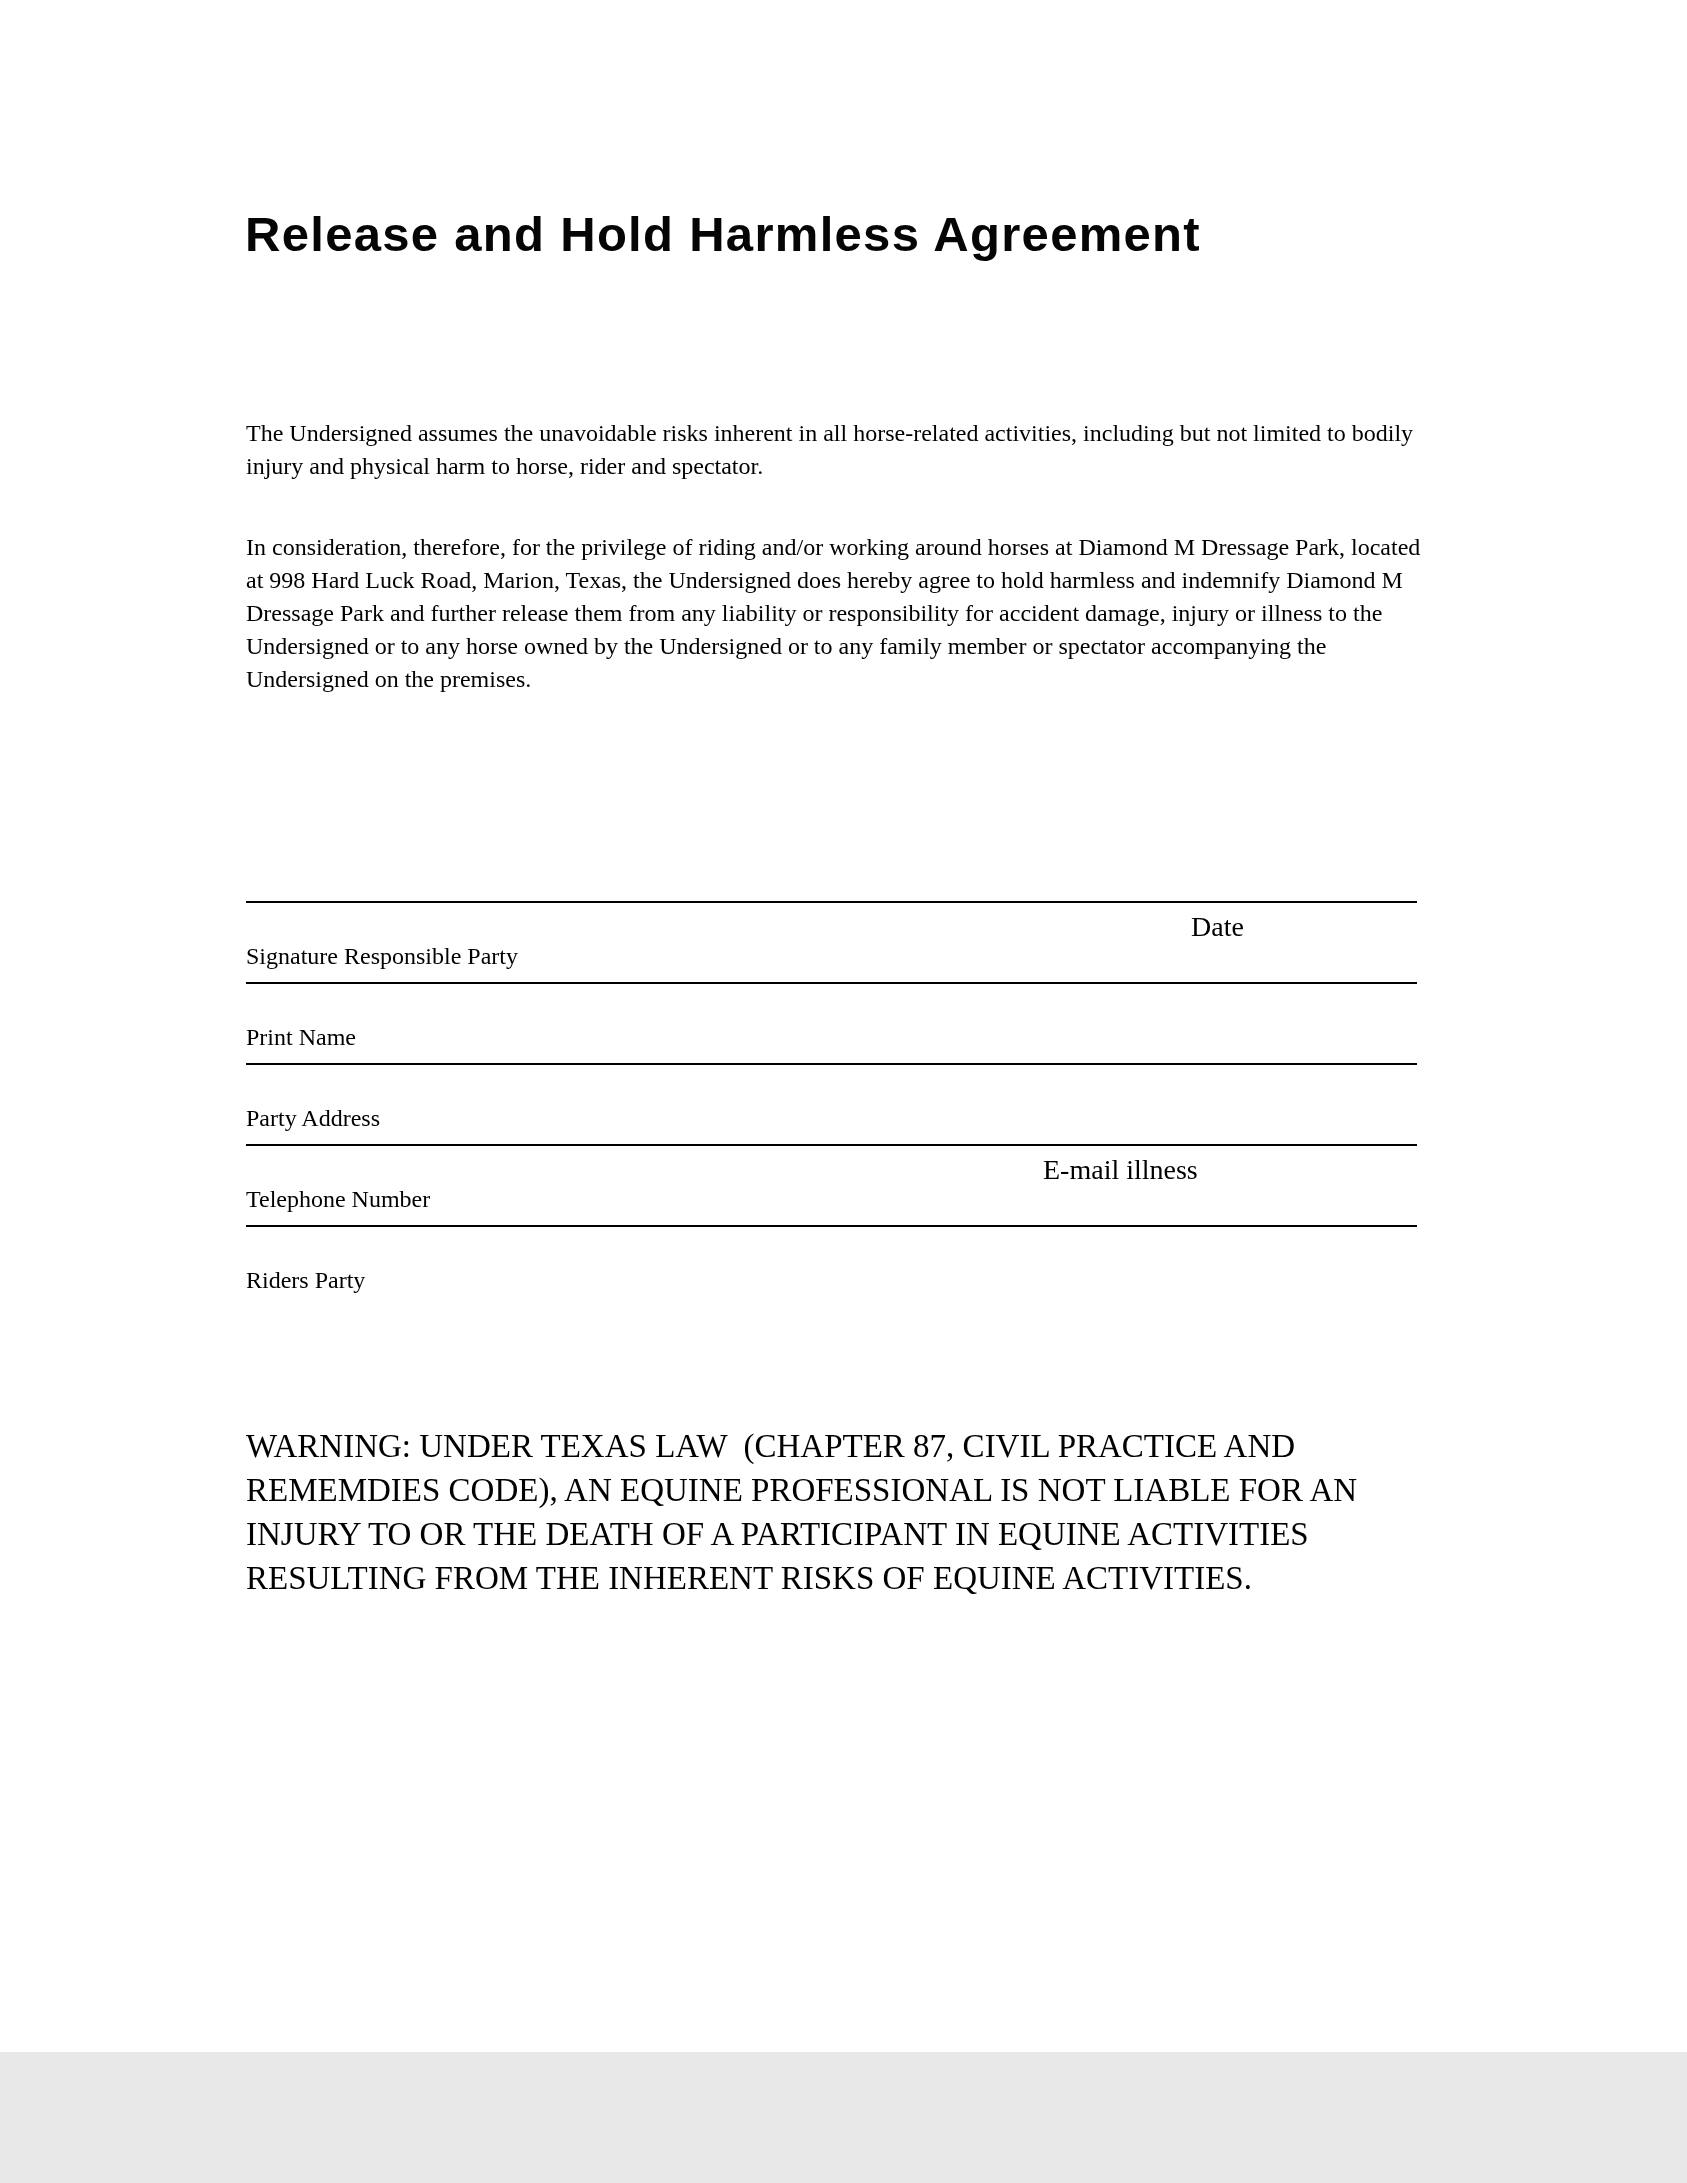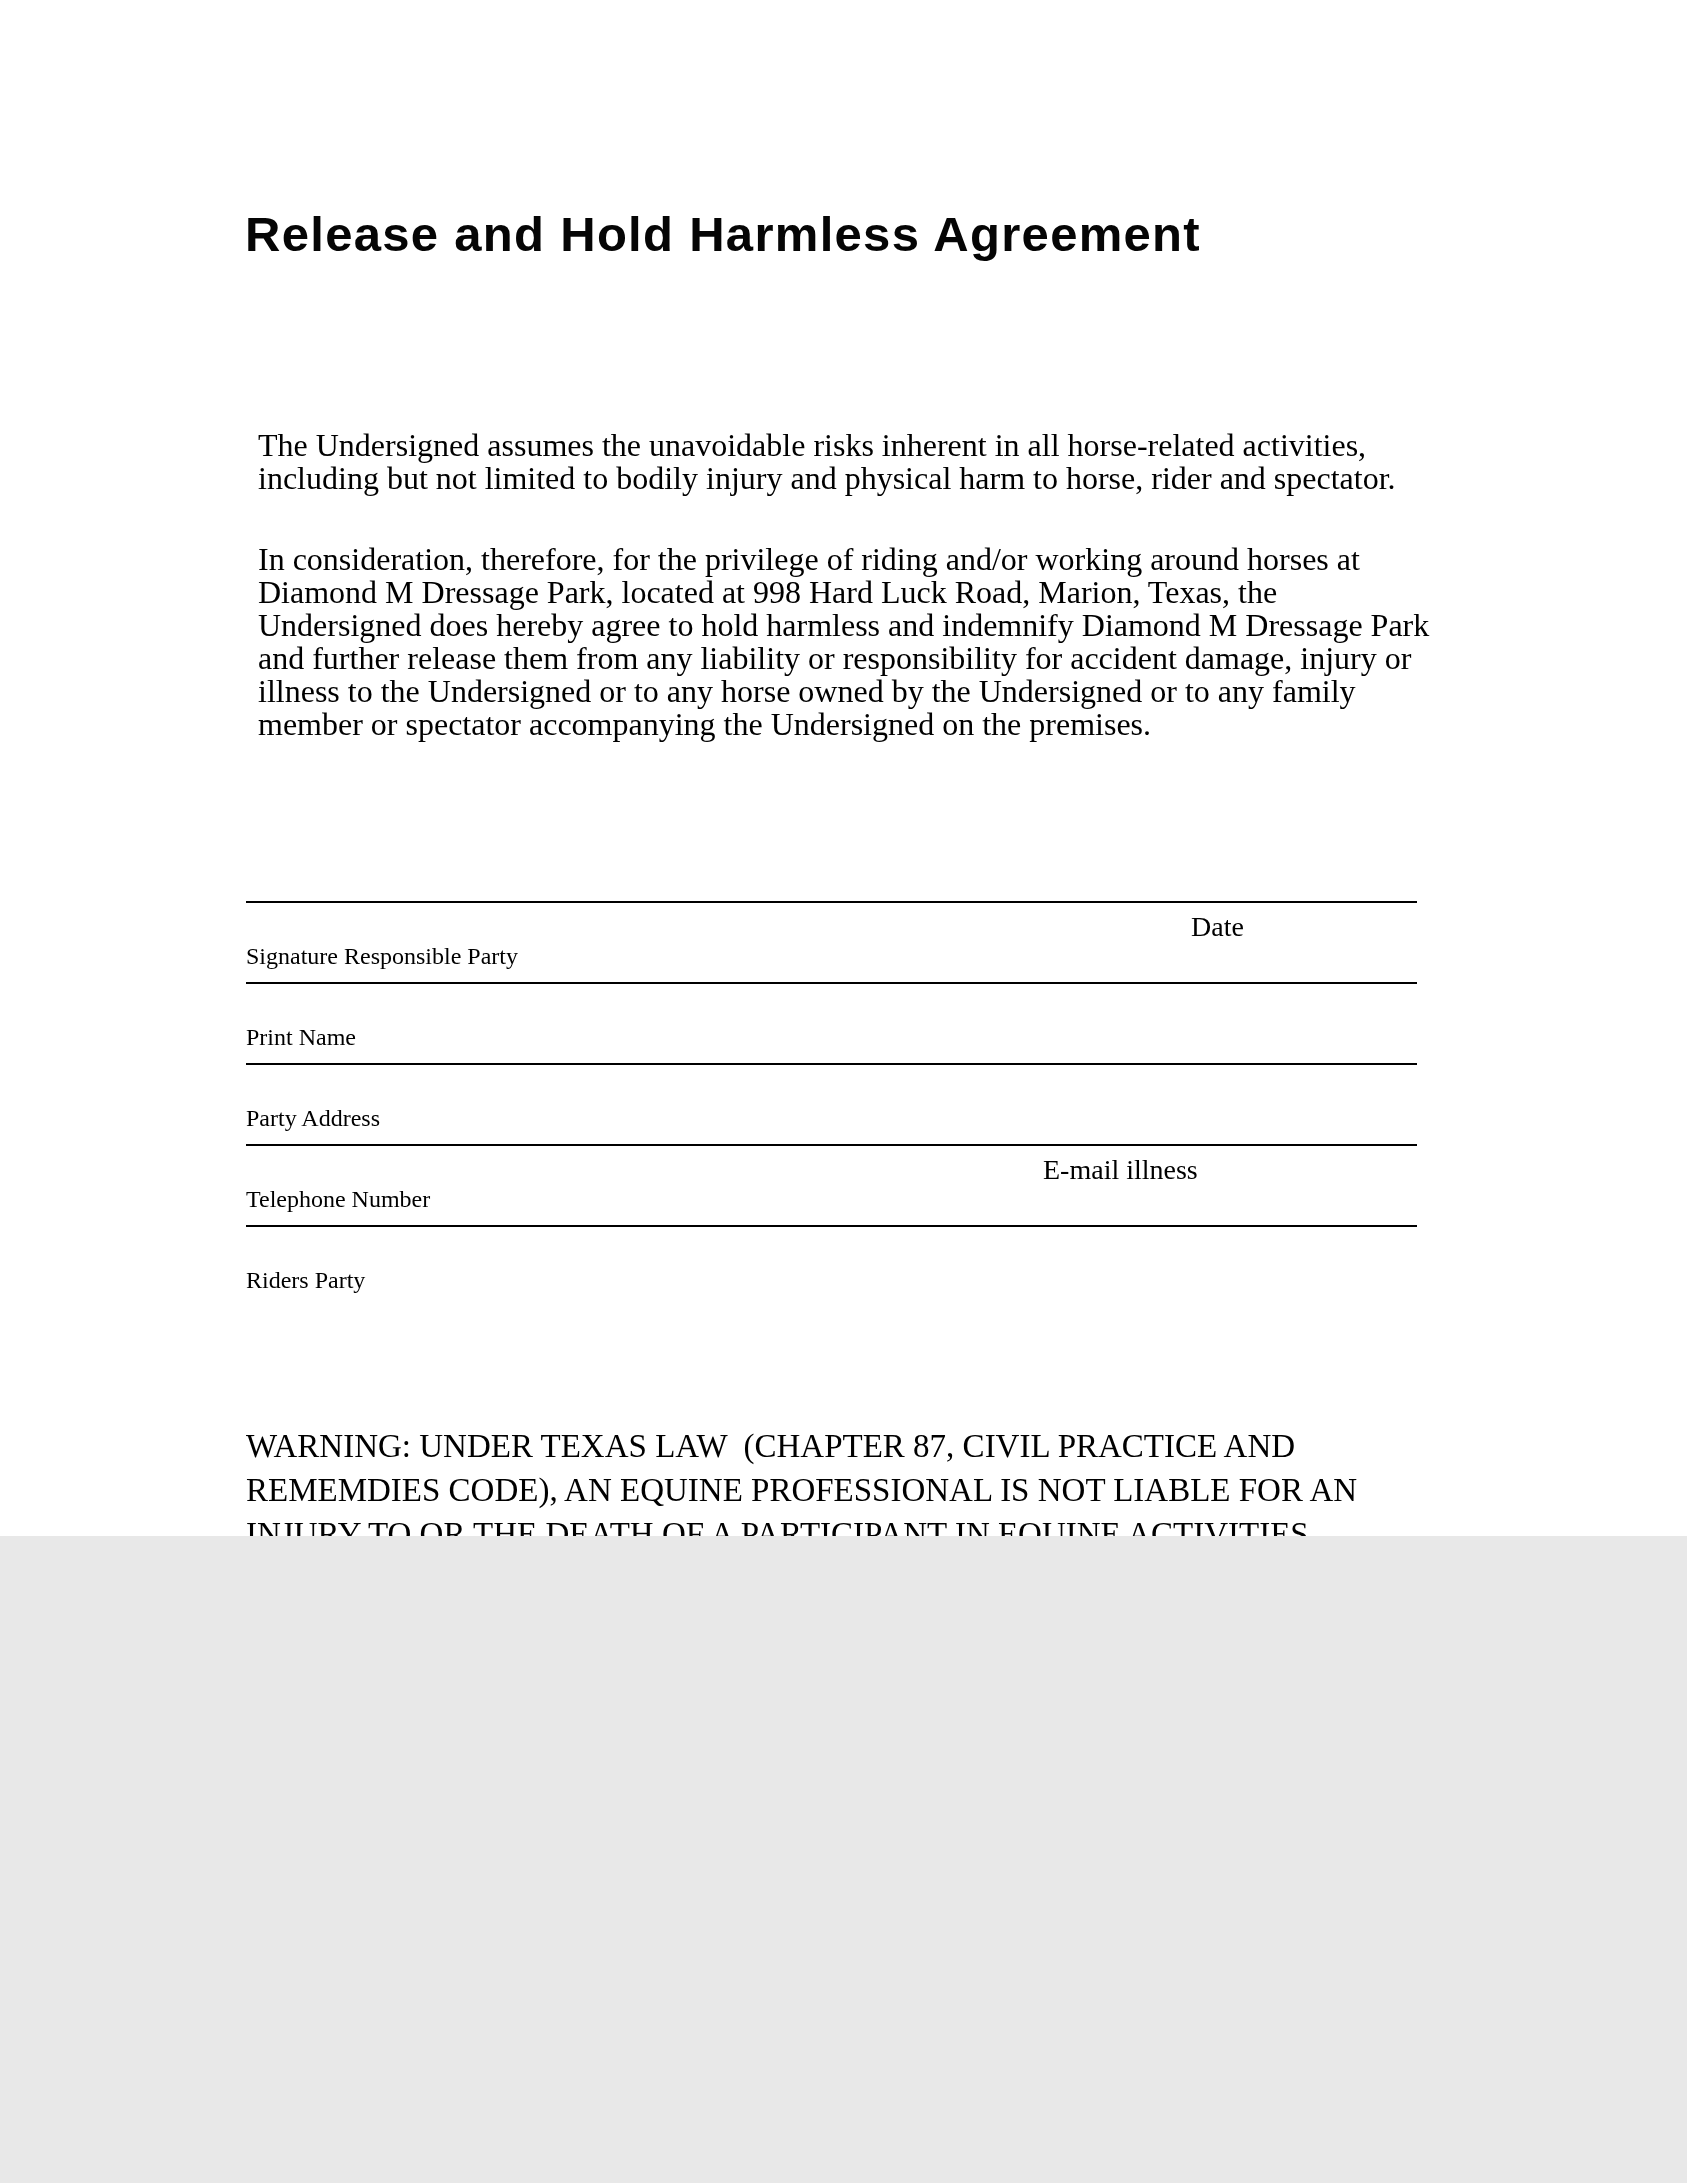--- a/index.html
+++ b/index.html
@@ -3,21 +3,21 @@
 <meta charset="utf-8">
 <style>
   html, body {
     margin: 0;
     padding: 0;
     background: #e8e8e8;
   }
   .page {
     position: relative;
     width: 1687px;
-    height: 1536px;
+    height: 2052px;
     background: #ffffff;
     overflow: hidden;
     font-family: "Liberation Serif", serif;
     color: #000000;
   }
   .title {
     position: absolute;
     left: 245px;
     top: 206px;
     margin: 0;
@@ -25,22 +25,22 @@
     font-weight: bold;
     font-size: 49px;
     letter-spacing: 1.3px;
     color: #050505;
     white-space: nowrap;
   }
   .para {
     position: absolute;
     left: 246px;
     width: 1188px;
-    margin: 12px;
-    font-size: 32px;
+    margin: 0;
+    font-size: 24px;
     line-height: 33px;
     color: #000000;
   }
   .para-1 { top: 417px; }
   .para-2 { top: 531px; }
 
   .form {
     position: absolute;
     left: 246px;
     top: 901px;

